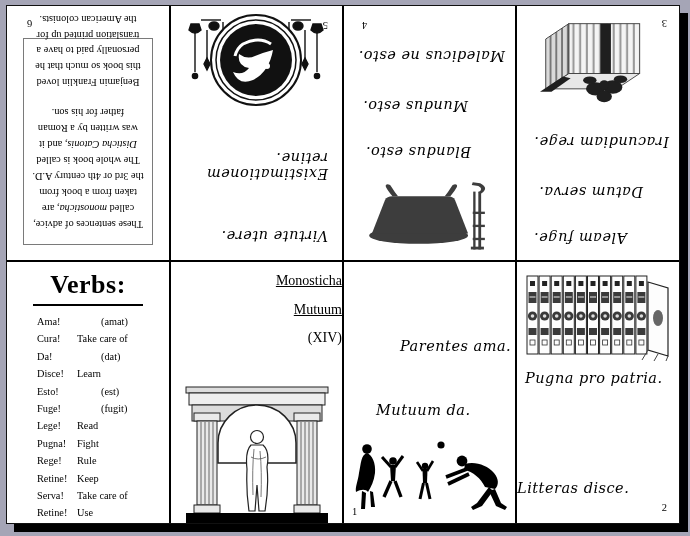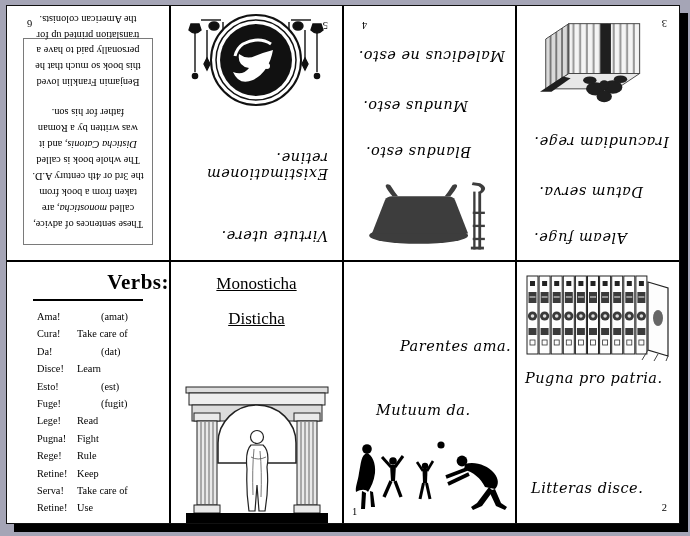--- a/index.html
+++ b/index.html
@@ -55,44 +55,44 @@
   .pp4 .pagenum { bottom:14px; right:18px; }
 
   
   .pp3 .l0 { top:14px; left:52px; }
   .pp3 .l1 { top:60px; left:36px; }
   .pp3 .l2 { top:110px; left:10px; }
   .pp3 .gift { position:absolute; top:152px; left:24px; }
   .pp3 .pagenum { bottom:12px; left:12px; }
 
   
-  .verbs-title { text-align:right; font-weight:bold; font-size:21px; margin-top:8px; letter-spacing:0.5px; }
+  .verbs-title { text-align:center; font-weight:bold; font-size:26px; margin-top:8px; letter-spacing:0.5px; }
   .verbs-rule { width:110px; border-bottom:2px solid #000; margin:4px auto 10px auto; }
   .vrow { display:flex; margin:0 6px 6.4px 30px; font-size:10.3px;align-items:flex-end; }
   .vrow .verb { width:40px; flex:none; }
   .vrow .gloss { }
   .vrow.paren .gloss { margin-left:24px; }
 
   
-  .cover-titles { text-align:center; margin-top:5px; font-size:17px; line-height:2.05; }
+  .cover-titles { text-align:right; margin-top:5px; font-size:14px; line-height:2.05; }
   .ctl.u { text-decoration:underline; }
   .cover .arch { position:absolute; bottom:0px; left:11px; }
 
   
   .pp1 .l0 { top:18px; left:20px; }
   .pp1 .l1 { top:76px; left:56px; }
   .pp1 .l2 { top:140px; left:20px;margin-left:12px; }
   .pp1 .family { position:absolute; bottom:10px; left:5px; }
   .pp1 .pagenum { bottom:6px; left:8px; }
 
   
   .pp2 .books { position:absolute; top:10px; left:5px; }
   .pp2 .l0 { top:108px; left:8px; }
   .pp2 .l1 { top:164px; left:62px; }
-  .pp2 .l2 { top:218px; left:14px; }
+  .pp2 .l2 { top:218px; left:0; }
   .pp2 .pagenum { bottom:10px; right:12px; }
 </style>
 </head>
 <body>
 
 <div class="page">
   <div class="grid">
 
     <div class="cell">
       <div class="flip pp6">
@@ -250,21 +250,22 @@
           <div class="vrow">
             <span class="verb">Retine!</span>
             <span class="gloss">Use</span>
           </div>
         </div>
     </div>
 
     <div class="cell lastrow cover">
       <div class="cover-titles">
           <div class="ctl u">Monosticha</div>
-          <div class="ctl u">Disticha</div>
+          <div class="ctl u">Mutuum</div>
+          <div class="ctl">(XIV)</div>
         </div>
       <svg class="arch" width="150" height="158" viewBox="0 0 150 158">
         <rect x="4" y="22" width="142" height="6" fill="#ddd" stroke="#222" stroke-width="1"></rect>
         <rect x="7" y="28" width="136" height="12" fill="#eee" stroke="#222" stroke-width="1"></rect>
         <rect x="10" y="40" width="130" height="16" fill="#dcdcdc" stroke="#222" stroke-width="1"></rect>
         <path d="M36,98 L36,78 A39,38 0 0 1 114,78 L114,98 Z" fill="#fff" stroke="#222" stroke-width="1.5"></path>
         <g fill="#e9e9e9" stroke="#222" stroke-width="1">
           <rect x="12" y="48" width="26" height="8"></rect>
           <rect x="15" y="56" width="20" height="84"></rect>
           <rect x="12" y="140" width="26" height="8"></rect>

